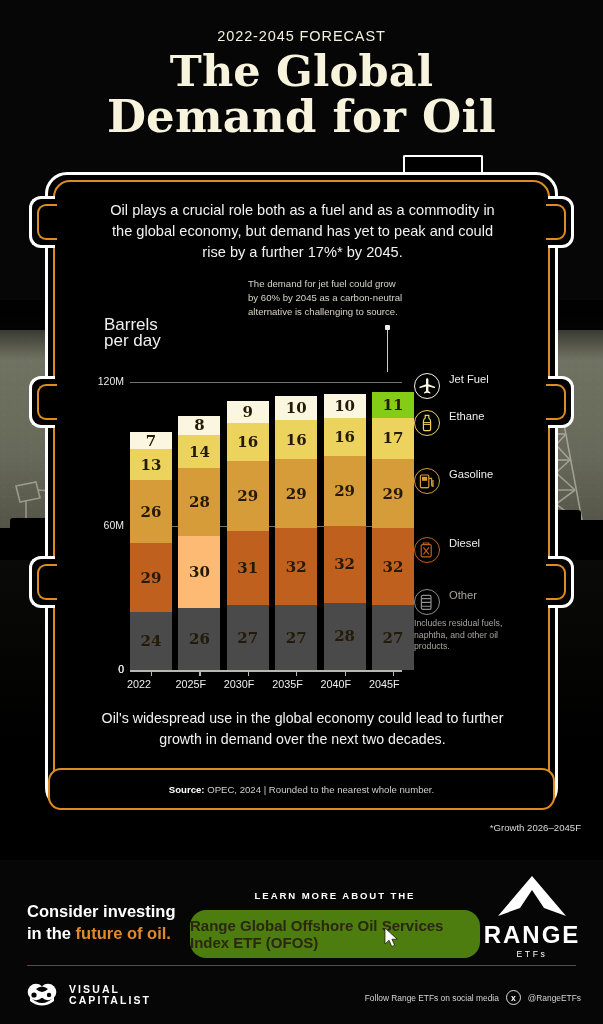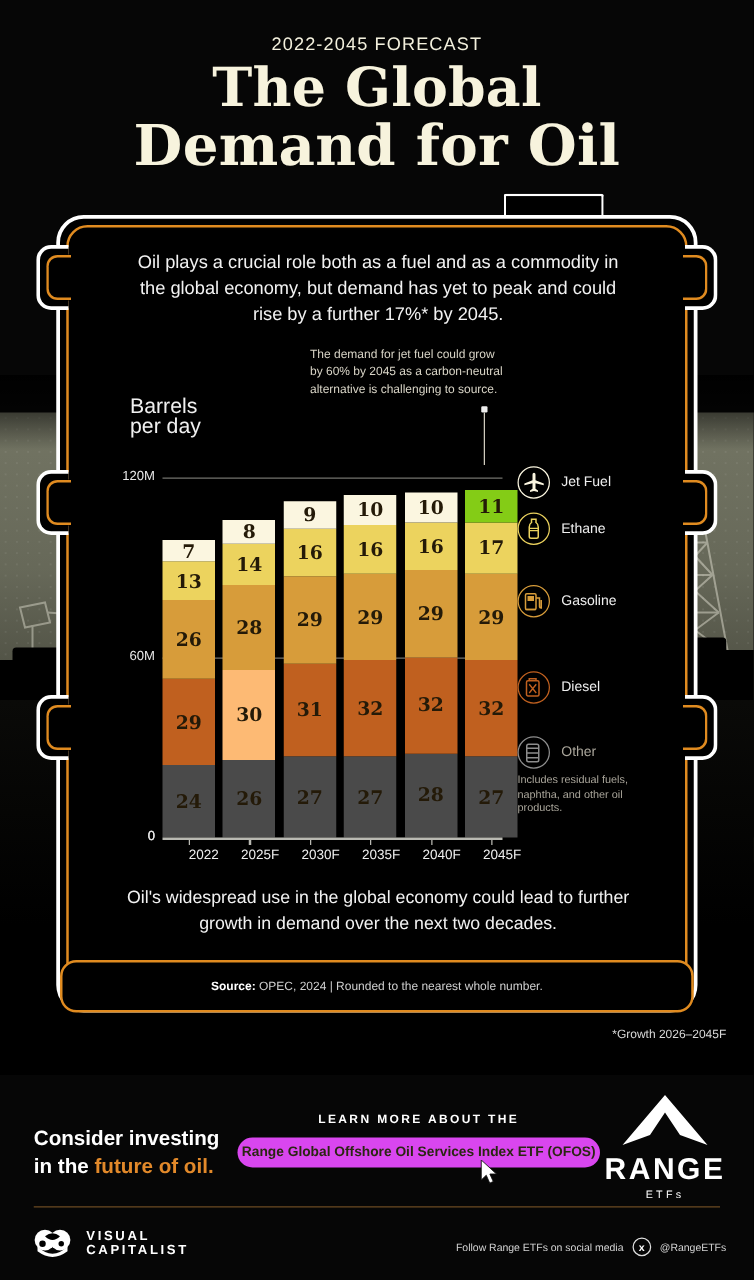--- a/index.html
+++ b/index.html
@@ -93,24 +93,24 @@
     position:absolute; left:104px; top:317px; font-size:17px; line-height:16px; color:#f0f0f0;
   }
   .gridline { position:absolute; height:1px; background:#9a9a92; opacity:.75; }
   .ytick {
     position:absolute; font-size:10.5px; color:#e8e8e8; text-align:right; width:44px;
   }
   .seg { position:absolute; width:42px; display:flex; align-items:center; justify-content:center;
          font-family:"DejaVu Serif", serif; font-weight:700; font-size:15px; color:#241a08; }
   .xaxis { position:absolute; left:130px; top:670px; width:272px; height:1.6px; background:#b9b9b2; }
   .xtickmark { position:absolute; width:1.2px; height:5px; background:#b9b9b2; top:671px; }
-  .xlabel { position:absolute; top:678px; width:48px; text-align:right; font-size:10.8px; color:#eee; }
-
-  
-  .legend-item { position:absolute; left:414px; display:flex; align-items:center; gap:9px; }
+  .xlabel { position:absolute; top:678px; width:48px; text-align:left; font-size:10.8px; color:#eee; }
+
+  
+  .legend-item { position:absolute; left:414px; display:flex; align-items:flex-start; gap:9px; }
   .lg-circle { width:26px; height:26px; border-radius:50%; display:flex; align-items:center; justify-content:center; flex:0 0 26px; }
   .lg-label { font-size:11.2px; color:#efefef; white-space:nowrap; }
   .legend-note {
     position:absolute; left:414px; top:618px; width:100px;
     font-size:8.7px; line-height:11.6px; color:#a9a59a;
   }
 
   
   .closing {
     position:absolute; left:100px; top:708px; width:405px; text-align:center;
@@ -129,24 +129,24 @@
   .foot-consider {
     position:absolute; left:27px; top:900px; width:200px;
     font-size:16.5px; line-height:22px; font-weight:700; color:#fff;
   }
   .foot-consider .accent { color:#e2892a; }
   .learn-more {
     position:absolute; left:190px; top:890px; width:290px; text-align:center;
     font-size:9.6px; font-weight:700; letter-spacing:1.9px; color:#fff;
   }
   .cta-pill {
-    position:absolute; left:190px; top:910px; width:290px; height:24px;
-    background:#d946ef; border-radius:16px;
+    position:absolute; left:190px; top:910px; width:290px; height:48px;
+    background:#4d7c0f; border-radius:16px;
     display:flex; align-items:center; justify-content:center;
-    font-size:11px; font-weight:700; color:#2a2712;
+    font-size:15px; font-weight:700; color:#2a2712;
   }
   .cursor { position:absolute; left:384px; top:928px; width:16px; height:20px; }
   .range-logo { position:absolute; right:16px; top:874px; width:110px; text-align:center; }
   .range-word { font-size:24px; font-weight:700; letter-spacing:2px; color:#fff; line-height:26px; }
   .range-sub { font-size:8.6px; letter-spacing:2.6px; color:#fff; margin-top:1px; }
   .divider { position:absolute; left:27px; top:965px; width:549px; height:1px; background:#6b4a22; }
   .vc-logo { position:absolute; left:27px; top:982px; display:flex; align-items:center; gap:12px; }
   .vc-text { font-size:10.5px; font-weight:700; letter-spacing:2.1px; line-height:11.5px; color:#fff; }
   .follow { position:absolute; right:22px; top:990px; display:flex; align-items:center; gap:7px; }
   .follow-txt { font-size:8.4px; color:#d4d4d4; }

